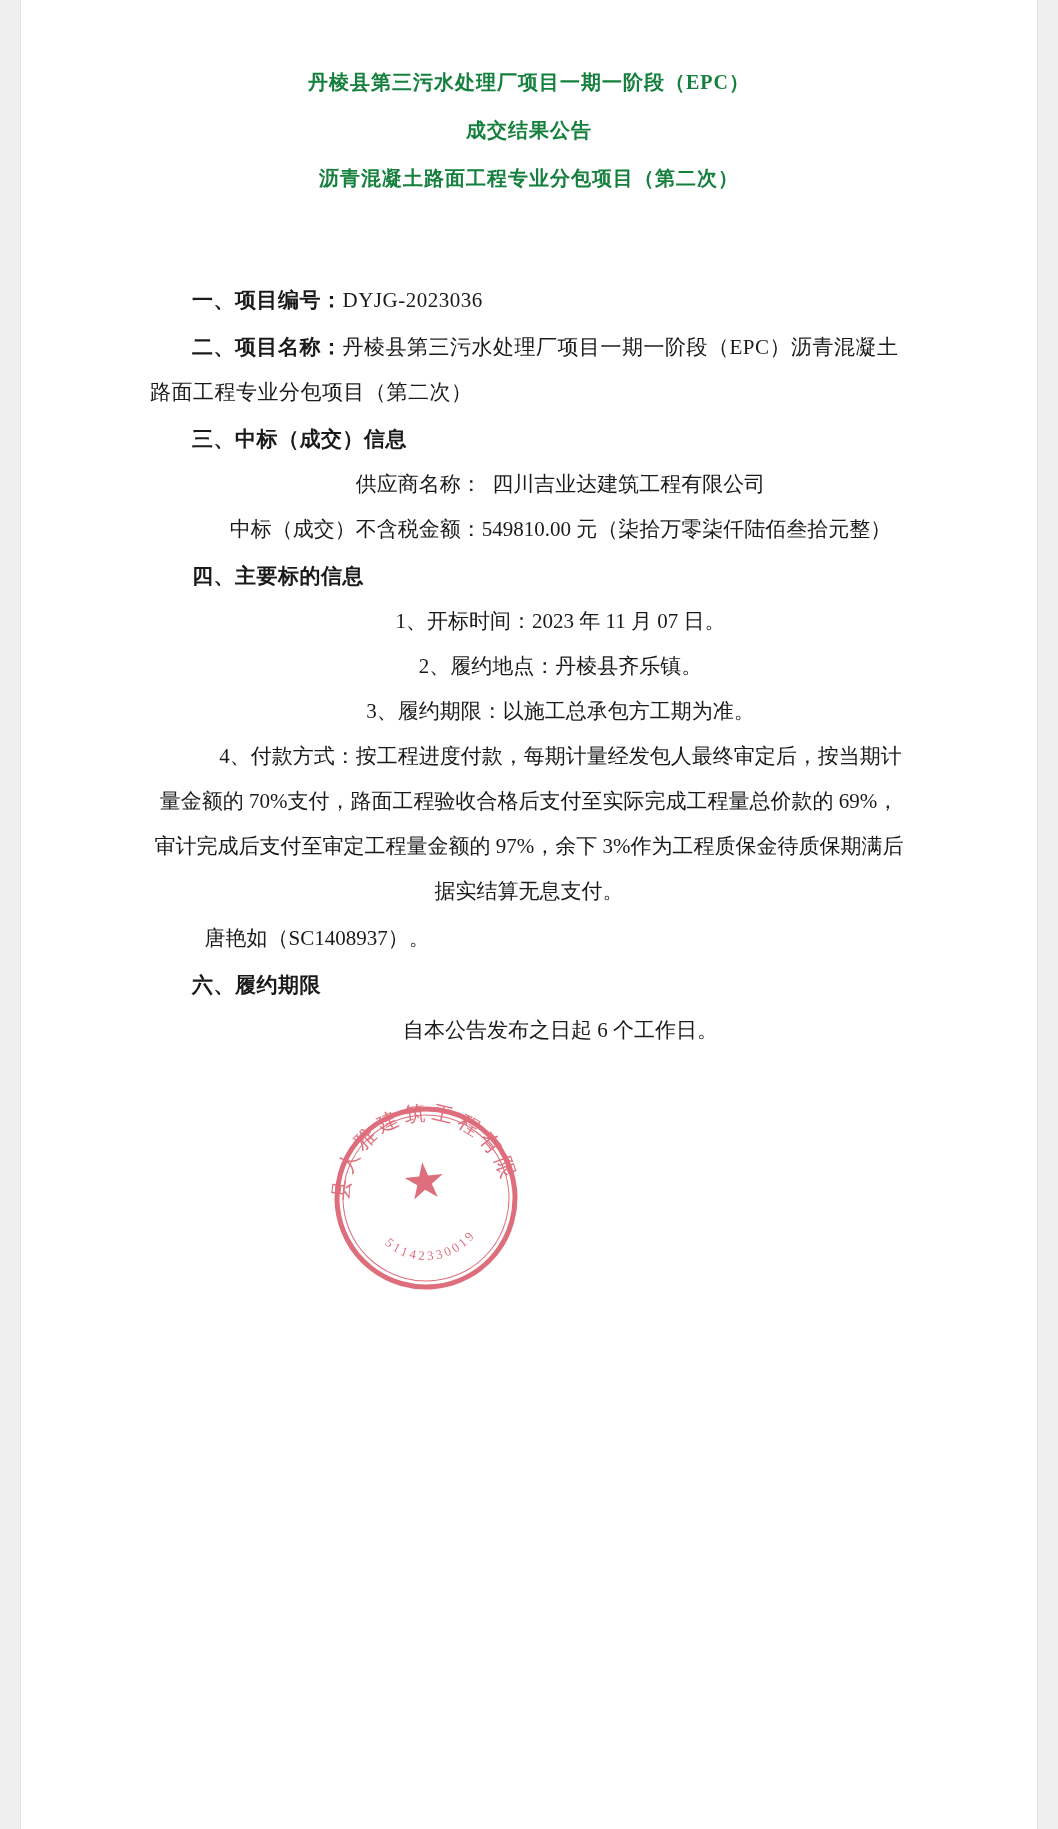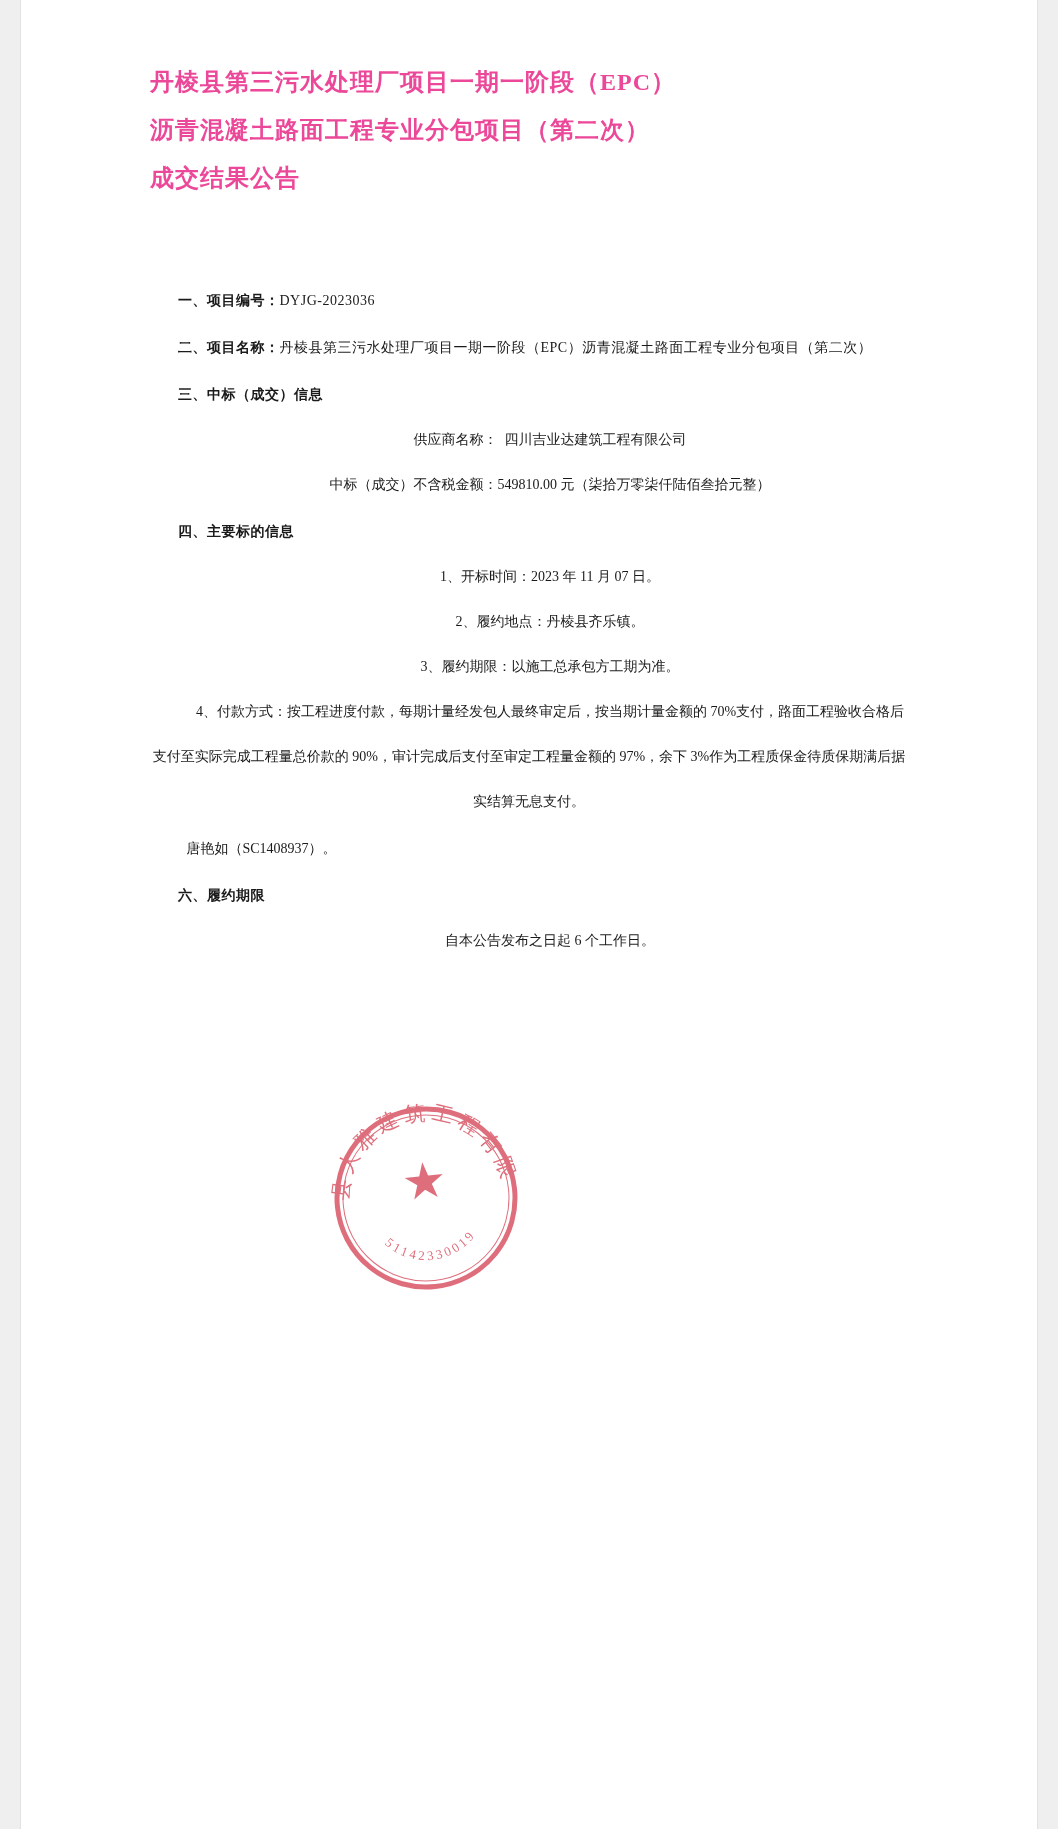--- a/index.html
+++ b/index.html
@@ -30,31 +30,32 @@
   .edge-left { left: 0; border-right: 1px solid #e2e2e2; }
   .edge-right { right: 0; border-left: 1px solid #e2e2e2; }
   .sheet {
     position: relative;
     margin: 0 auto;
     width: 1058px;
     padding: 46px 150px 40px 150px;
     box-sizing: border-box;
   }
   .title {
+    text-align: center;
     font-weight: bold;
-    font-size: 24px;
+    font-size: 20px;
     line-height: 48px;
     letter-spacing: 1px;
-    color: #ec4899;
+    color: #15803d;
     margin-top: 12px;
   }
   .title div { white-space: nowrap; }
   .body-block {
     margin-top: 76px;
-    font-size: 14px;
+    font-size: 21px;
     color: #1a1a1a;
     line-height: 45px;
   }
   .sec {
     margin-top: 2px;
   }
   .sec-head {
     font-weight: bold;
     text-indent: 2em;
     letter-spacing: 0.5px;
@@ -87,22 +88,22 @@
 <body>
 
 <div class="page">
   <div class="edge-left"></div>
   <div class="edge-right"></div>
 
   <div class="sheet">
 
     <div class="title">
       <div>丹棱县第三污水处理厂项目一期一阶段（EPC）</div>
+      <div>成交结果公告</div>
       <div>沥青混凝土路面工程专业分包项目（第二次）</div>
-      <div>成交结果公告</div>
     </div>
 
     <div class="body-block">
 
       <div class="sec">
         <div class="sec-head">
           <span>一、项目编号：</span><span class="normal">DYJG-2023036</span>
         </div>
       </div>
 
@@ -118,21 +119,21 @@
           <span>供应商名称：</span>&nbsp;&nbsp;<span>四川吉业达建筑工程有限公司</span>
         </div>
         <div class="sub">中标（成交）不含税金额：549810.00 元（柒拾万零柒仟陆佰叁拾元整）</div>
       </div>
 
       <div class="sec">
         <div class="sec-head">四、主要标的信息</div>
         <div class="sub">1、开标时间：2023 年 11 月 07 日。</div>
         <div class="sub">2、履约地点：丹棱县齐乐镇。</div>
         <div class="sub">3、履约期限：以施工总承包方工期为准。</div>
-        <div class="sub">4、付款方式：按工程进度付款，每期计量经发包人最终审定后，按当期计量金额的 70%支付，路面工程验收合格后支付至实际完成工程量总价款的 90%，审计完成后支付至审定工程量金额的 97%，余下 3%作为工程质保金待质保期满后据实结算无息支付。</div>
+        <div class="sub">4、付款方式：按工程进度付款，每期计量经发包人最终审定后，按当期计量金额的 70%支付，路面工程验收合格后支付至实际完成工程量总价款的 69%，审计完成后支付至审定工程量金额的 97%，余下 3%作为工程质保金待质保期满后据实结算无息支付。</div>
       </div>
 
       <div class="sec">
         <div class="indent-block">唐艳如（SC1408937）。</div>
       </div>
 
       <div class="sec">
         <div class="sec-head">六、履约期限</div>
         <div class="sub">自本公告发布之日起 6 个工作日。</div>
       </div>

